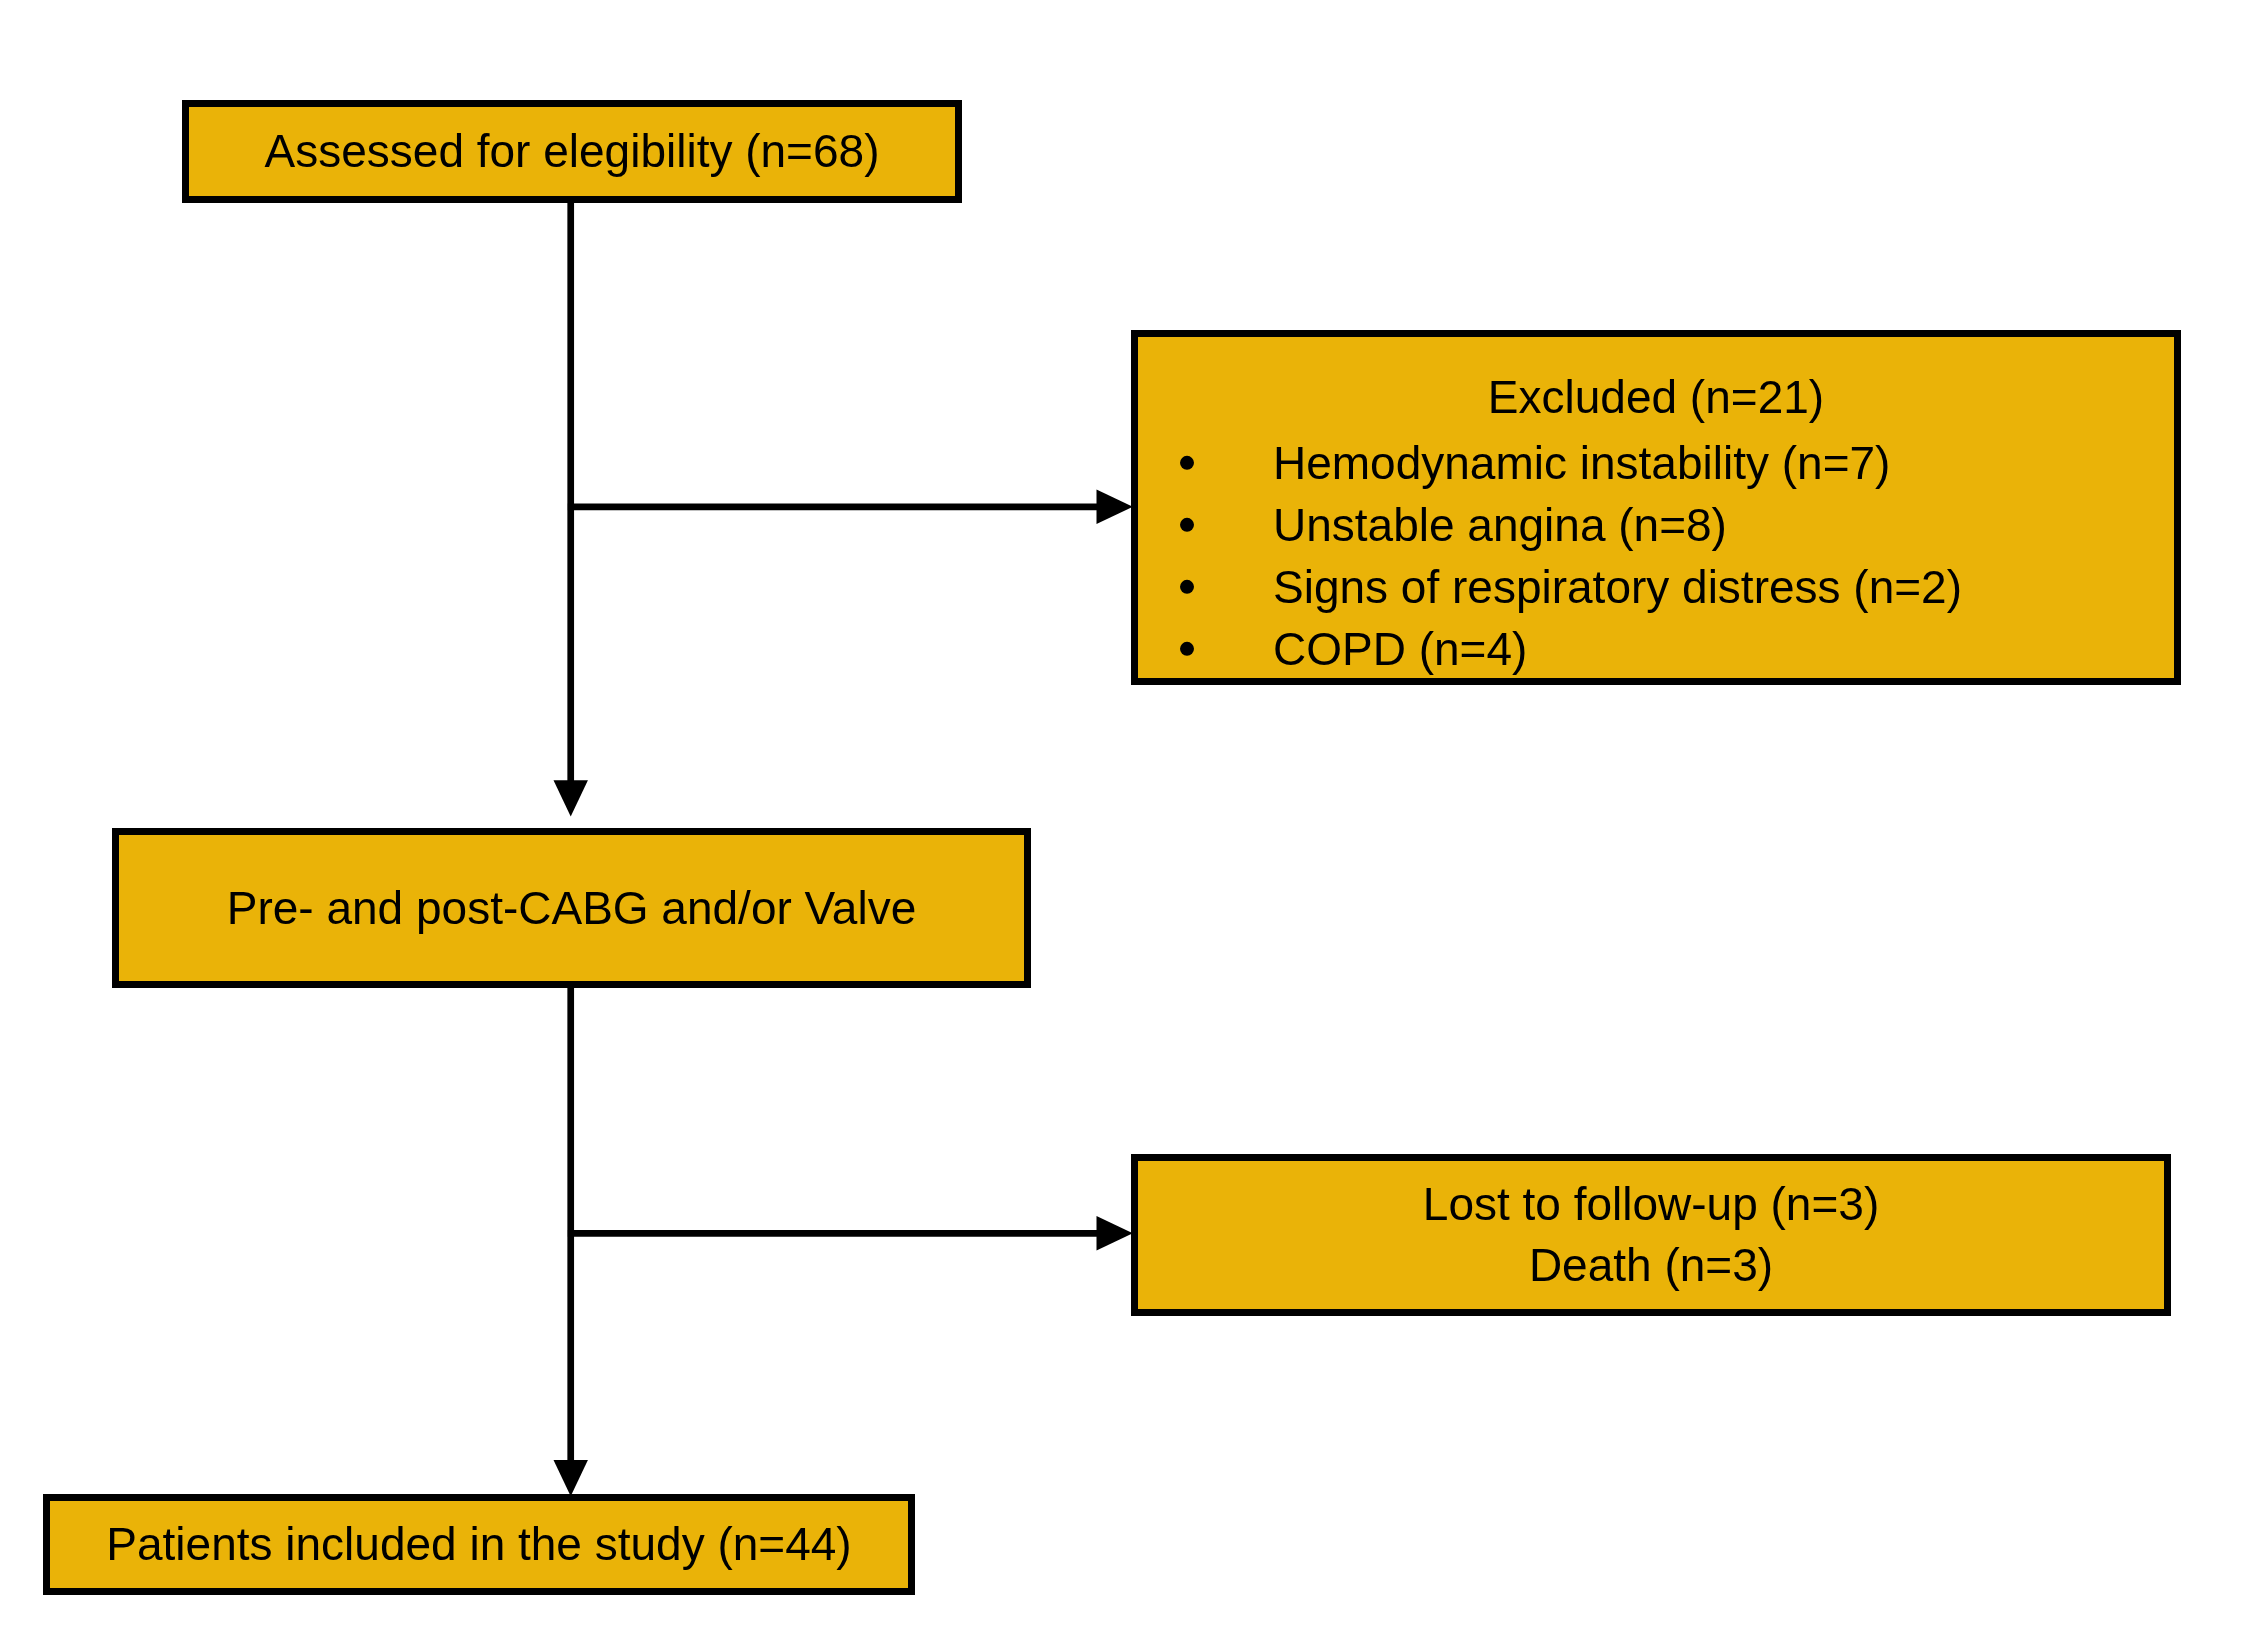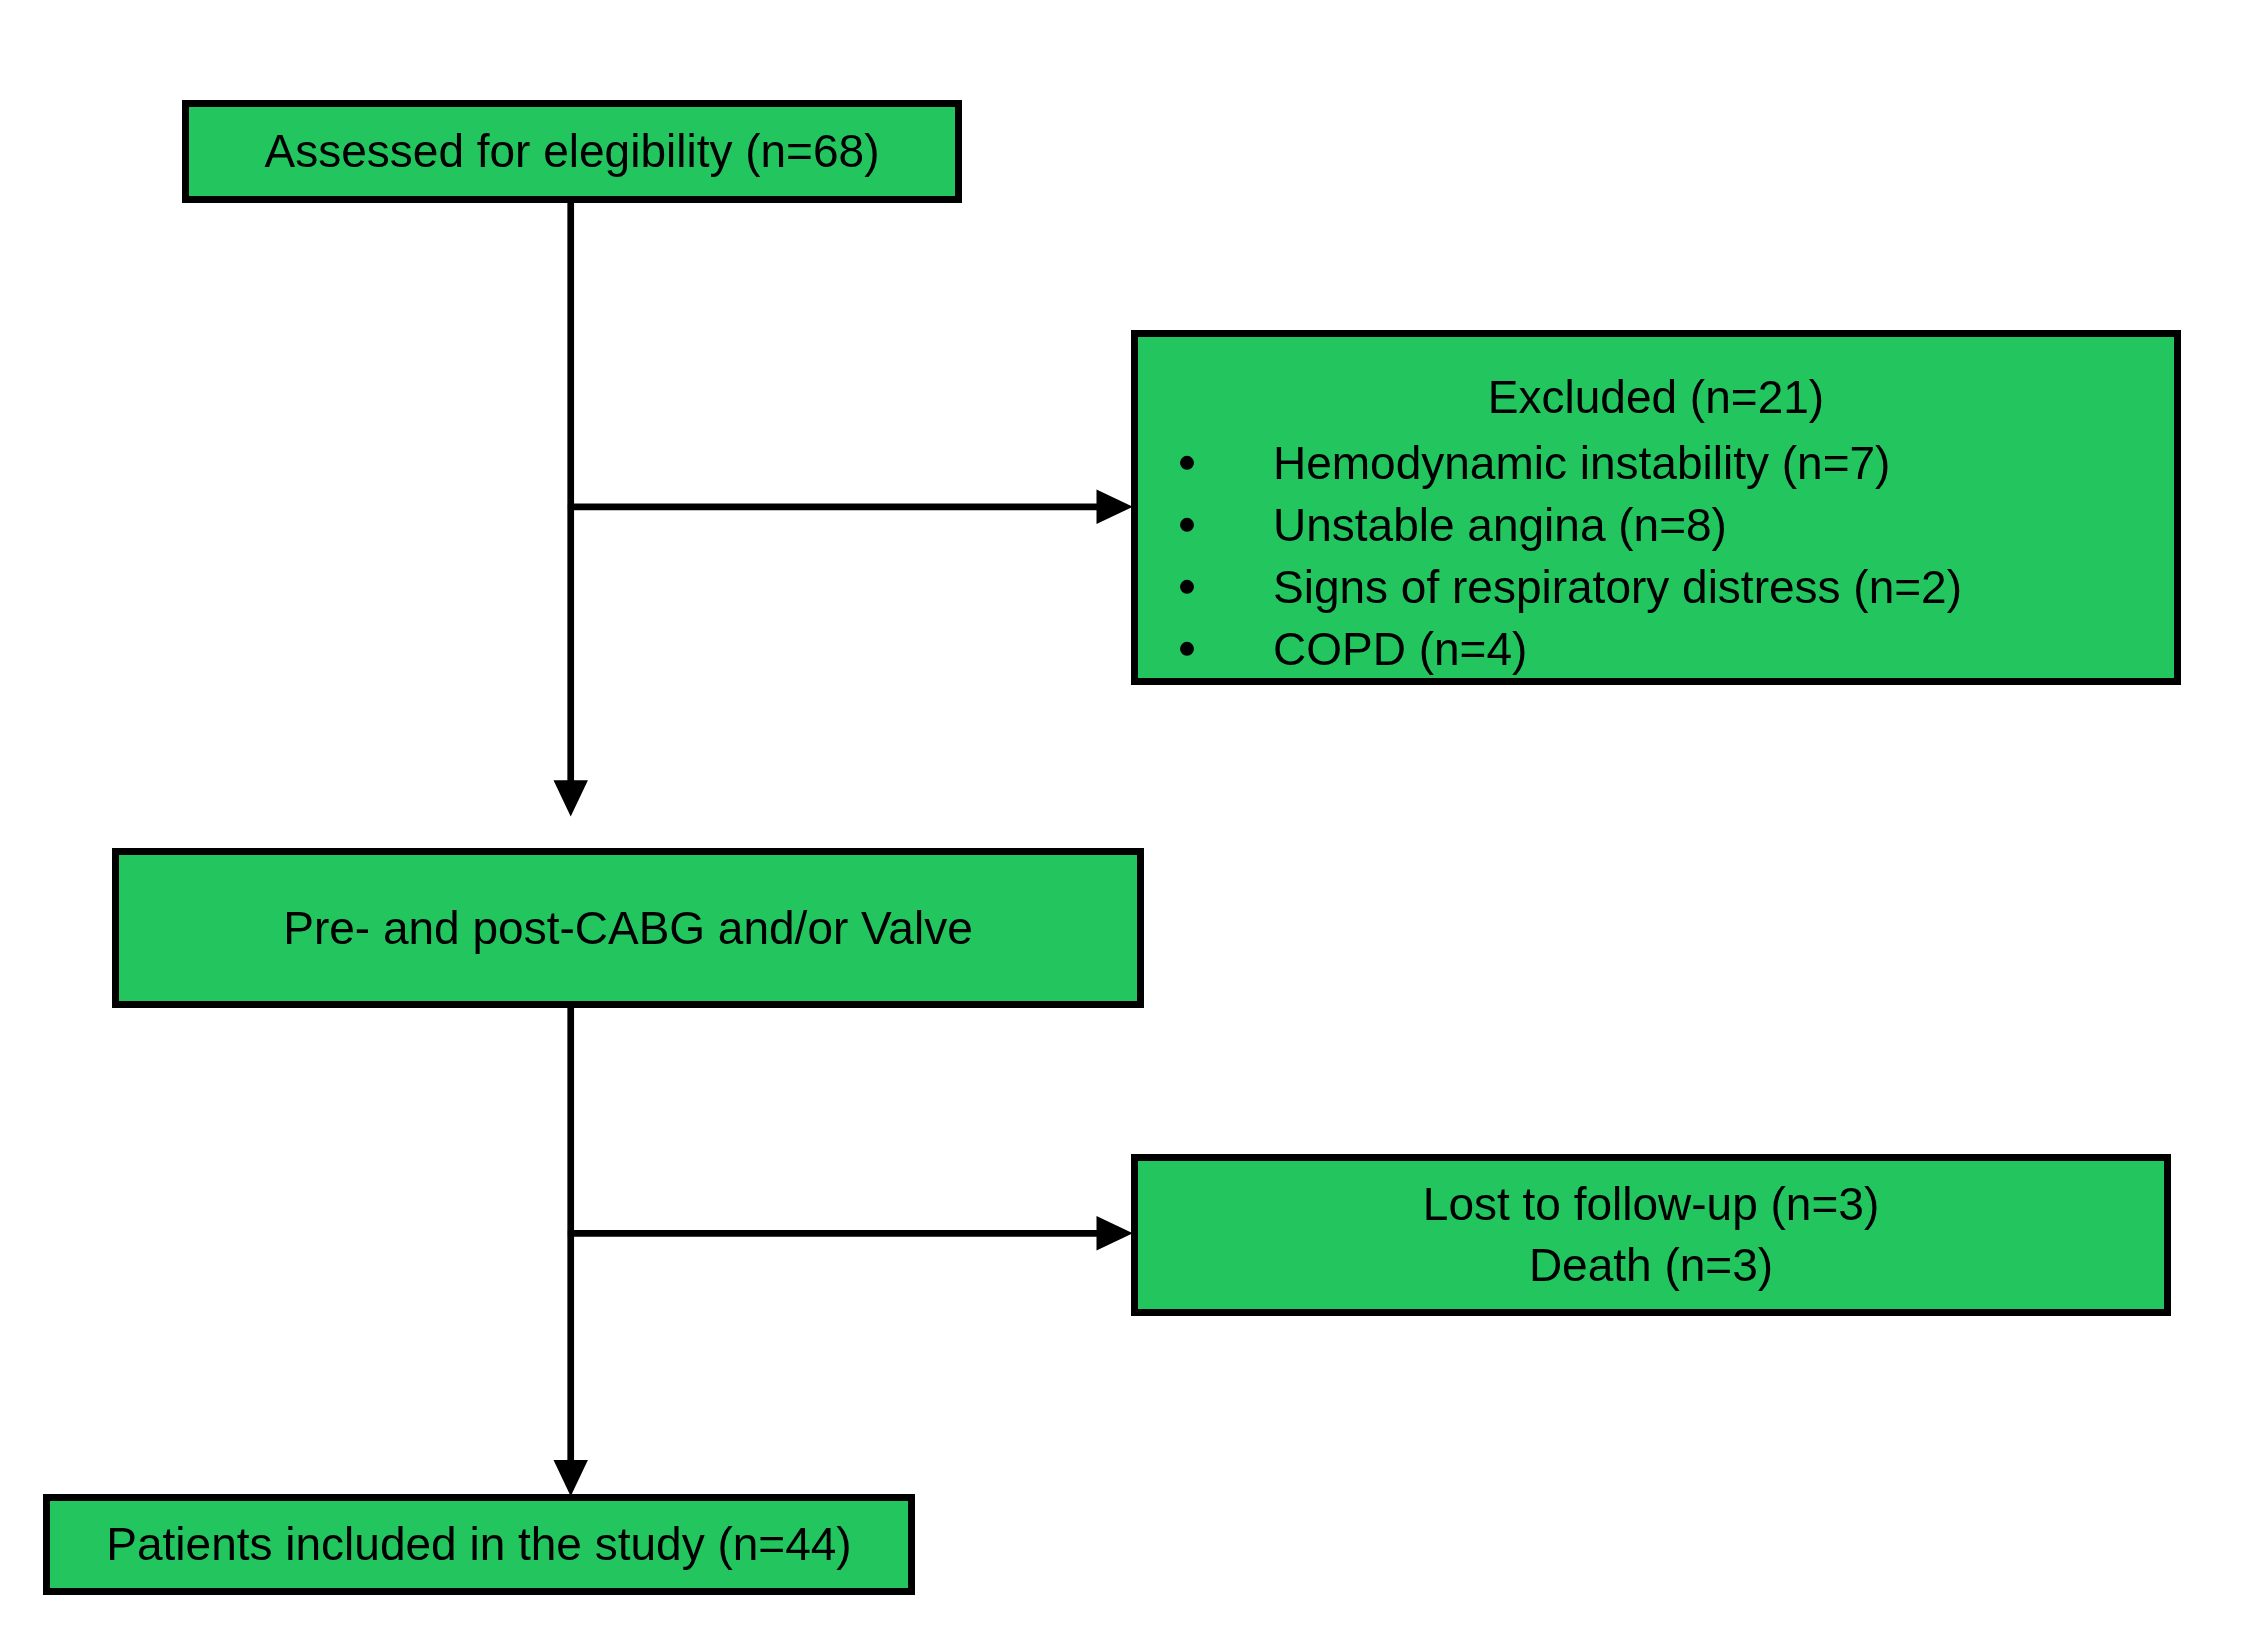--- a/index.html
+++ b/index.html
@@ -20,21 +20,21 @@
     position: absolute;
     left: 0;
     top: 0;
     width: 2258px;
     height: 1634px;
   }
   .box {
     position: absolute;
     box-sizing: border-box;
     border: 7.6px solid #000000;
-    background: #22c55e;
+    background: #eab308;
     font-size: 46px;
     line-height: 61px;
   }
   .box.center-one {
     display: flex;
     align-items: center;
     justify-content: center;
     text-align: center;
   }
   .box.center-two {
@@ -70,21 +70,21 @@
     position: absolute;
     left: 38px;
     top: 50%;
     transform: translateY(-50%);
     width: 14.3px;
     height: 14.3px;
     border-radius: 50%;
     background: #000000;
   }
   
-  .box-evaluation { left: 112px;  top: 848px;  width: 1032px;  height: 160px; }
+  .box-evaluation { left: 112px;  top: 828px;  width: 919px;  height: 160px; }
   
   .box-followup   { left: 1131px; top: 1154px; width: 1040px; height: 162px; }
   
   .box-included   { left: 43px;   top: 1494px; width: 872px; height: 101px; }
 </style>
 </head>
 <body>
 
 <div class="canvas">
 

